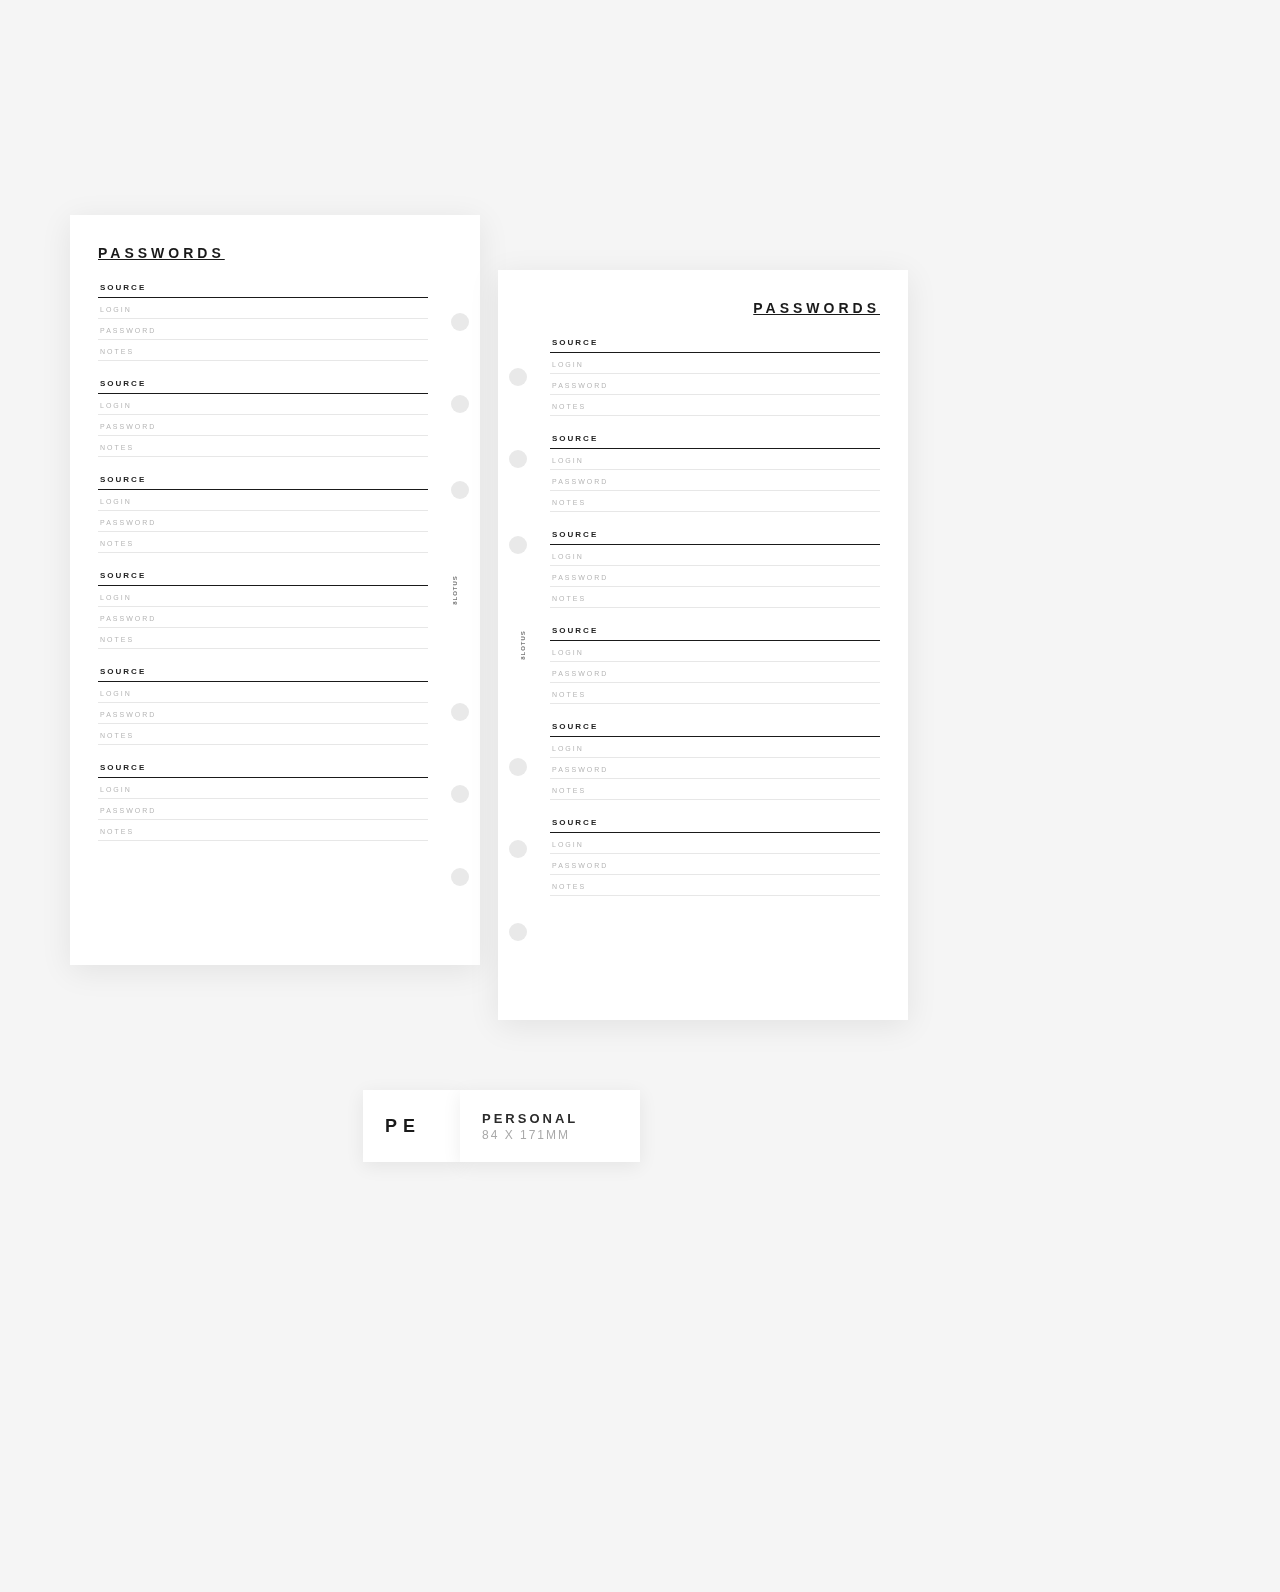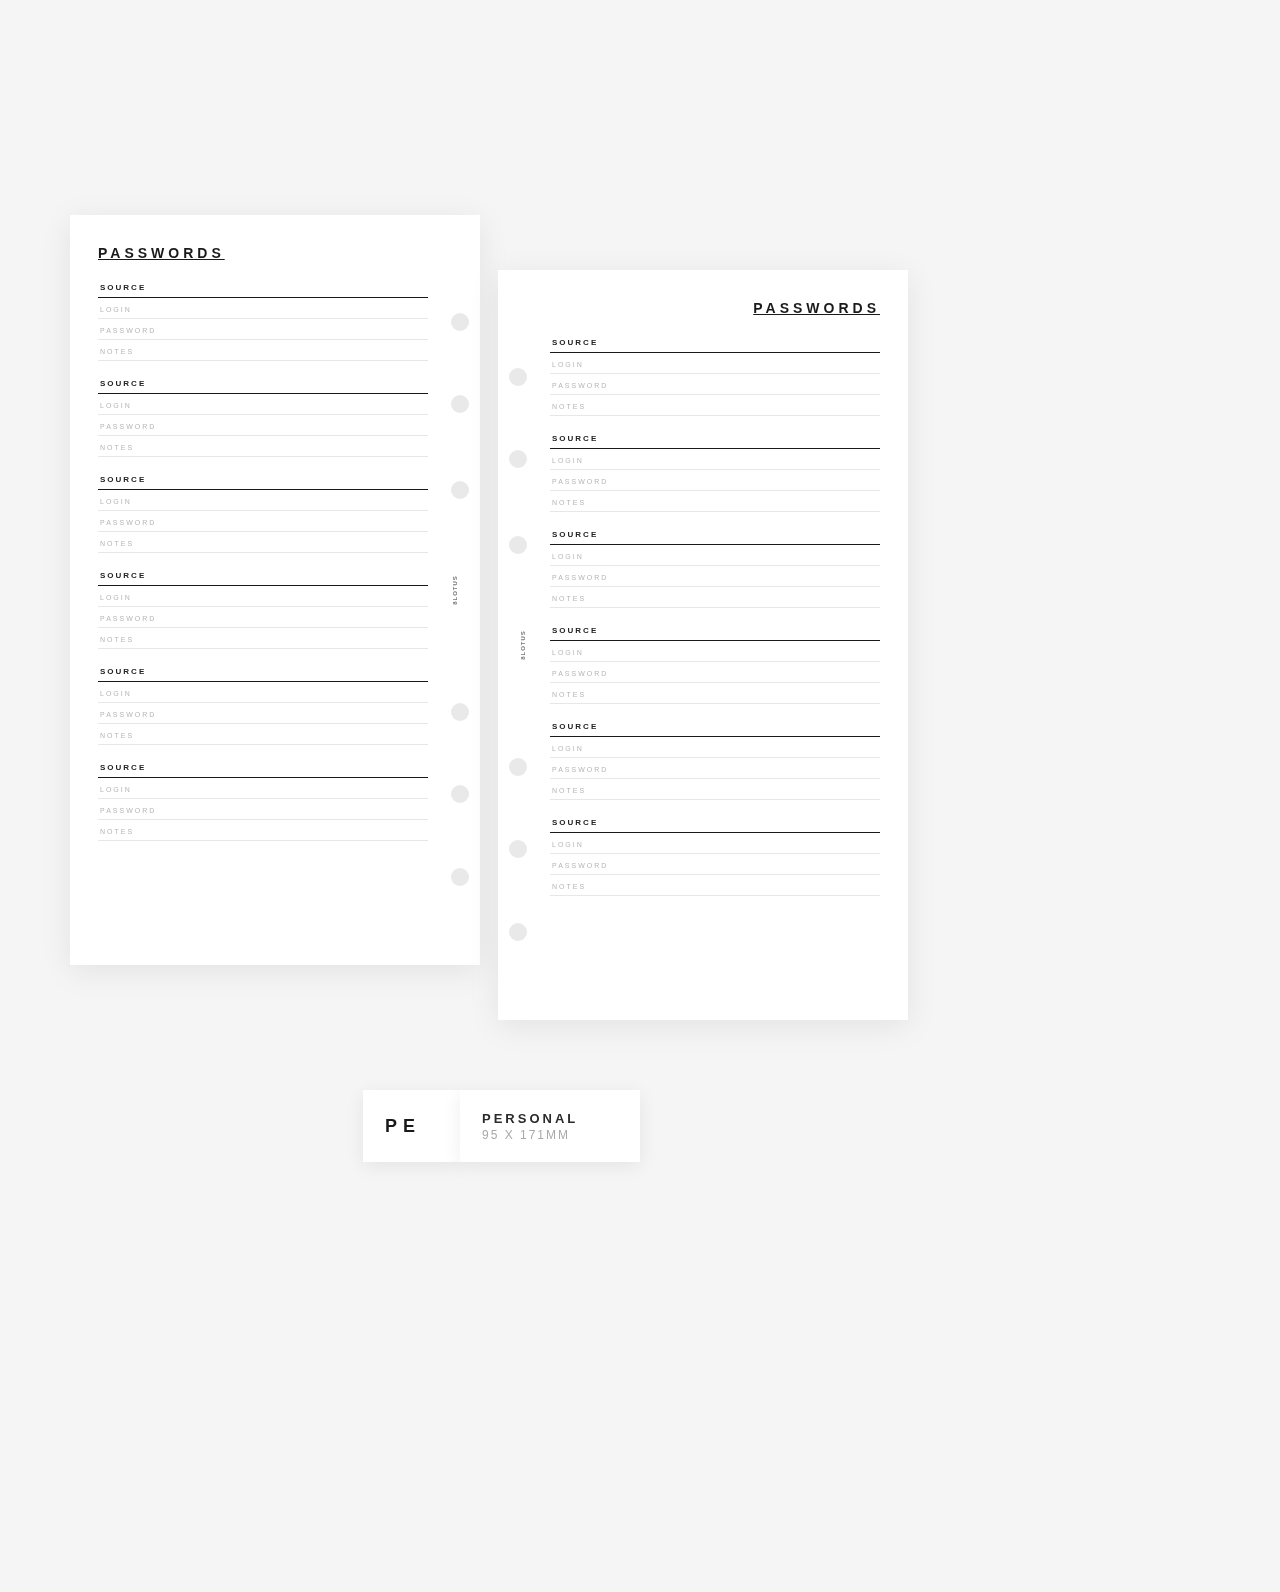--- a/index.html
+++ b/index.html
@@ -222,16 +222,16 @@
           </div>
         </div>
     </div>
   </div>
 
   <div class="chip chip-code">
     <div class="code">PE</div>
   </div>
   <div class="chip chip-label">
     <div class="name">PERSONAL</div>
-    <div class="dims">95 X 171MM</div>
+    <div class="dims">84 X 171MM</div>
   </div>
 
 </div>
 
 </body></html>

